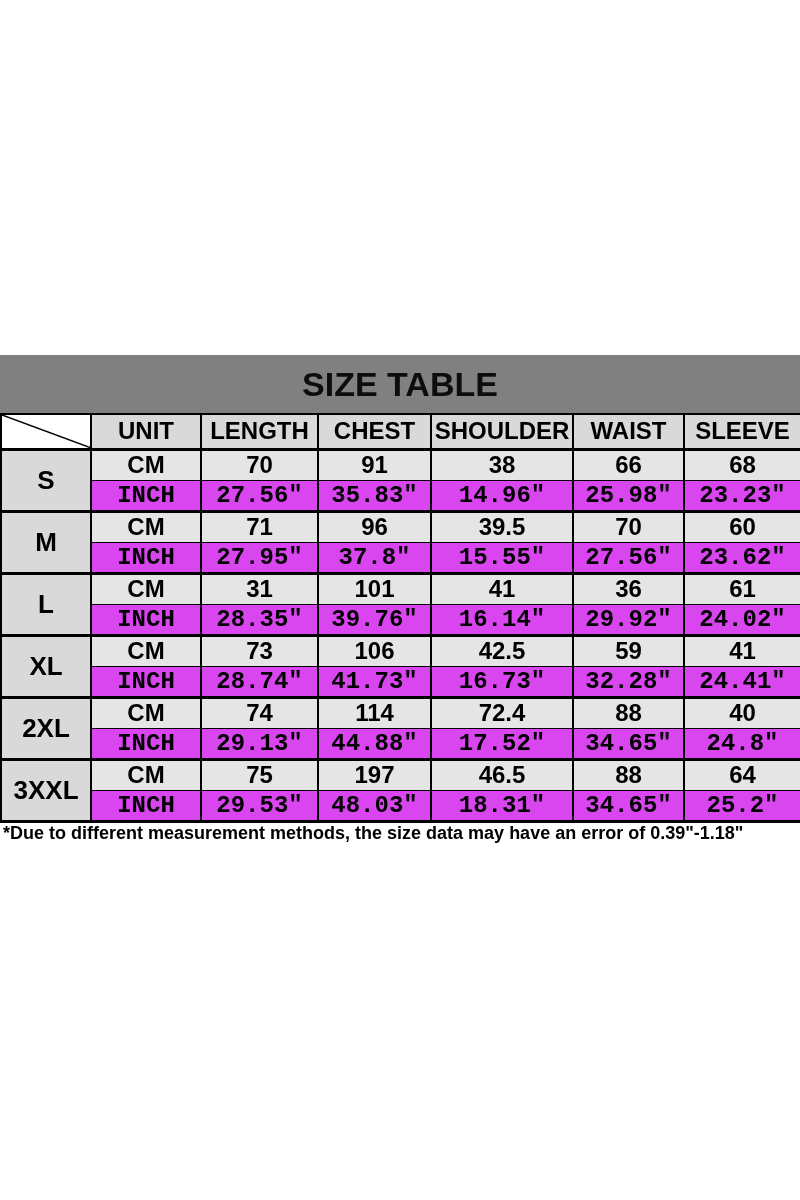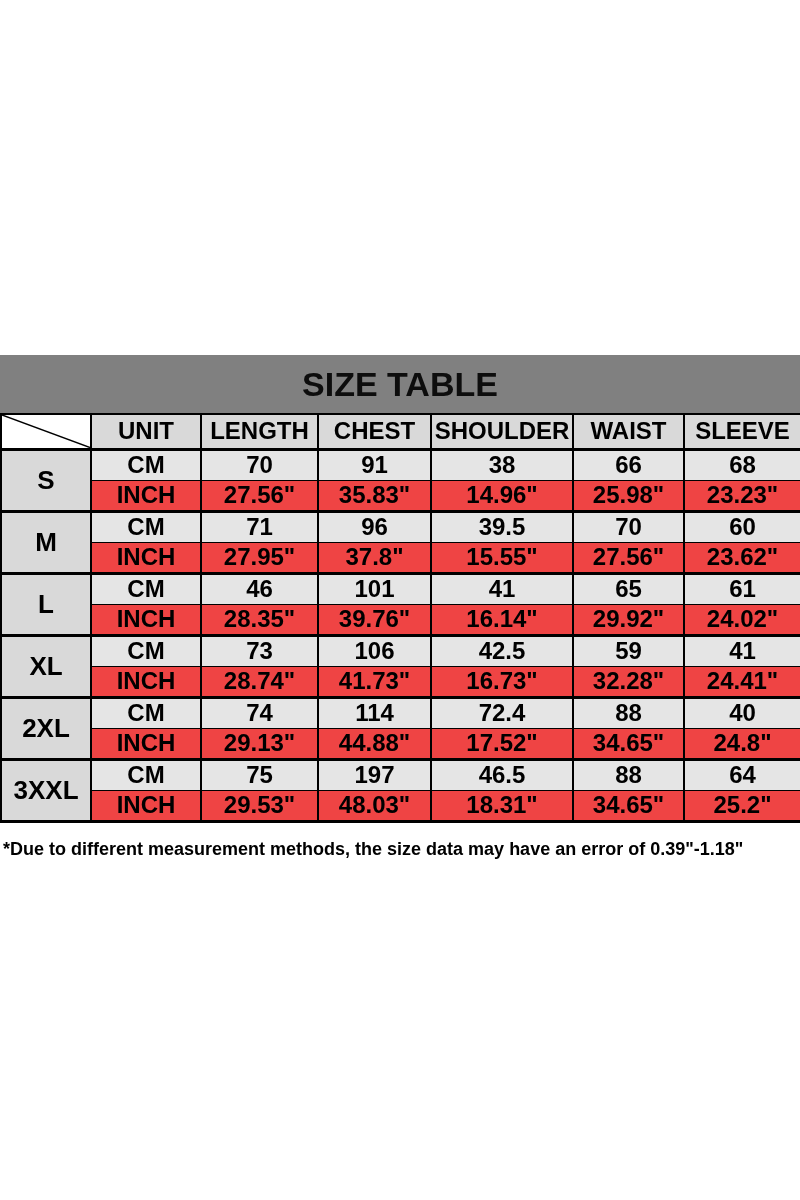--- a/index.html
+++ b/index.html
@@ -58,30 +58,30 @@
     border-bottom-width: 3px;
   }
   td.diag-cell svg {
     position: absolute;
     top: 0; left: 0;
     width: 100%; height: 100%;
     display: block;
   }
   tr.row-cm, tr.row-inch { height: 31px; }
   tr.row-cm td { background: #e5e5e5; border-bottom-width: 1px; border-top-width: 3px; }
-  tr.row-inch td { background: #ef4444; border-top-width: 1px; border-bottom-width: 3px; }
+  tr.row-inch td { background: #d946ef; border-top-width: 1px; border-bottom-width: 3px; font-family: Liberation Mono, monospace; }
   td.size-cell {
     background: #d9d9d9 !important;
     font-size: 26px;
     border-top-width: 3px !important;
     border-bottom-width: 3px !important;
   }
   td.unit-cell, td.val-cell { font-size: 24px; }
   .footnote {
-    margin-top: 16px;
+    margin-top: 0;
     padding-left: 3px;
     font-size: 18px;
     font-weight: bold;
     white-space: nowrap;
   }
 </style>
 </head>
 <body>
 
 <div class="canvas">
@@ -149,24 +149,24 @@
         <td class="val-cell">27.95"</td>
         <td class="val-cell">37.8"</td>
         <td class="val-cell">15.55"</td>
         <td class="val-cell">27.56"</td>
         <td class="val-cell">23.62"</td>
       </tr>
 
       <tr class="row-cm">
         <td class="size-cell" rowspan="2">L</td>
         <td class="unit-cell">CM</td>
-        <td class="val-cell">46</td>
+        <td class="val-cell">31</td>
         <td class="val-cell">101</td>
         <td class="val-cell">41</td>
-        <td class="val-cell">65</td>
+        <td class="val-cell">36</td>
         <td class="val-cell">61</td>
       </tr>
       <tr class="row-inch">
         <td class="unit-cell">INCH</td>
         <td class="val-cell">28.35"</td>
         <td class="val-cell">39.76"</td>
         <td class="val-cell">16.14"</td>
         <td class="val-cell">29.92"</td>
         <td class="val-cell">24.02"</td>
       </tr>

